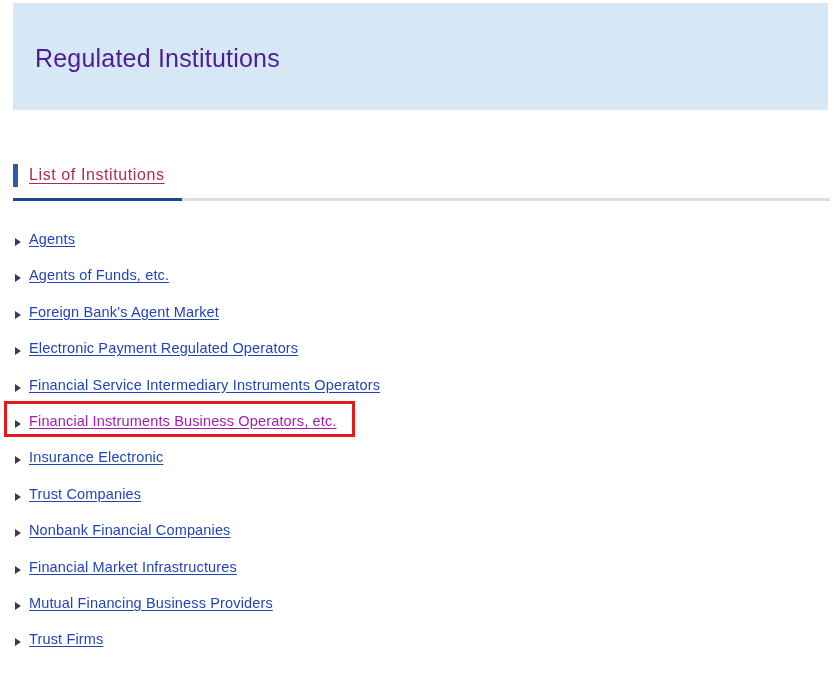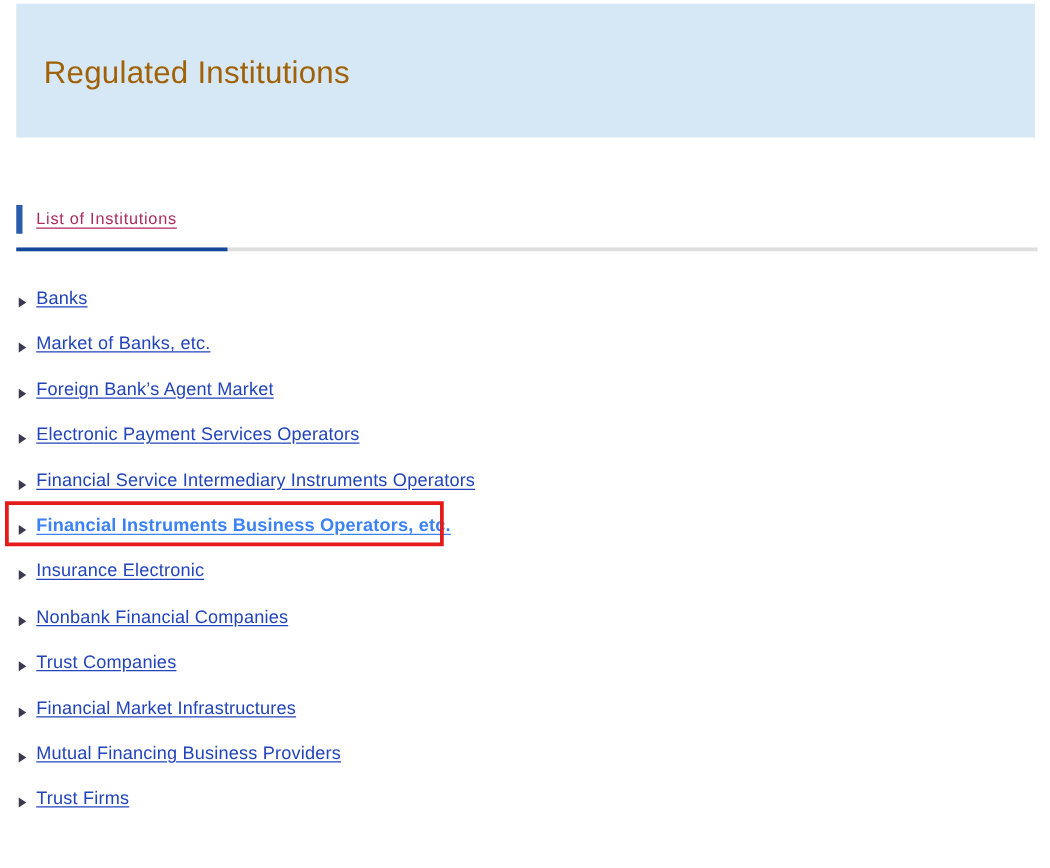--- a/index.html
+++ b/index.html
@@ -26,21 +26,21 @@
     height: 107px;
     background: #d6e7f5;
     box-sizing: border-box;
   }
   .page-banner-title {
     position: absolute;
     left: 22px;
     top: 40px;
     font-size: 25px;
     line-height: 30px;
-    color: #a16207;
+    color: #4c1d95;
     letter-spacing: 0.2px;
     white-space: nowrap;
   }
 
   
   .section-block {
     position: absolute;
     left: 0;
     top: 160px;
     width: 840px;
@@ -56,21 +56,21 @@
     left: 13px;
     top: 4px;
     width: 5px;
     height: 23px;
     background: #2a5caa;
   }
   .section-heading-text {
     position: absolute;
     left: 29px;
     top: 3px;
-    font-size: 13px;
+    font-size: 16px;
     line-height: 24px;
     color: #ac2a5e;
     text-decoration: underline;
     text-underline-offset: 3px;
     letter-spacing: 0.6px;
     white-space: nowrap;
     cursor: pointer;
   }
   .section-rule {
     position: absolute;
@@ -122,22 +122,21 @@
     font-size: 14.5px;
     line-height: 20px;
     color: #2244bb;
     text-decoration: underline;
     text-underline-offset: 2px;
     letter-spacing: 0.15px;
     white-space: nowrap;
     cursor: pointer;
   }
   .institution-link.visited {
-    color: #3b82f6;
-    font-weight: bold;
+    color: #a21caf;
   }
 
   
   .annotation-box {
     position: absolute;
     left: 4px;
     top: 401px;
     width: 351px;
     height: 36px;
     border: 3px solid #e51b1b;
@@ -158,56 +157,56 @@
     <span class="section-heading-text">List of Institutions</span>
   </div>
   <div class="section-rule">
     <div class="section-rule-accent"></div>
   </div>
 </div>
 
 <ul class="institution-list" id="institution-list">
     <li class="institution-item">
       <span class="bullet-icon"></span>
-      <span class="institution-link">Banks</span>
-    </li>
-    <li class="institution-item">
-      <span class="bullet-icon"></span>
-      <span class="institution-link">Market of Banks, etc.</span>
+      <span class="institution-link">Agents</span>
+    </li>
+    <li class="institution-item">
+      <span class="bullet-icon"></span>
+      <span class="institution-link">Agents of Funds, etc.</span>
     </li>
     <li class="institution-item">
       <span class="bullet-icon"></span>
       <span class="institution-link">Foreign Bank’s Agent Market</span>
     </li>
     <li class="institution-item">
       <span class="bullet-icon"></span>
-      <span class="institution-link">Electronic Payment Services Operators</span>
+      <span class="institution-link">Electronic Payment Regulated Operators</span>
     </li>
     <li class="institution-item">
       <span class="bullet-icon"></span>
       <span class="institution-link">Financial Service Intermediary Instruments Operators</span>
     </li>
     <li class="institution-item">
       <span class="bullet-icon"></span>
       <span class="institution-link visited">Financial Instruments Business Operators, etc.</span>
     </li>
     <li class="institution-item">
       <span class="bullet-icon"></span>
       <span class="institution-link">Insurance Electronic</span>
     </li>
     <li class="institution-item">
       <span class="bullet-icon"></span>
+      <span class="institution-link">Trust Companies</span>
+    </li>
+    <li class="institution-item">
+      <span class="bullet-icon"></span>
       <span class="institution-link">Nonbank Financial Companies</span>
     </li>
     <li class="institution-item">
       <span class="bullet-icon"></span>
-      <span class="institution-link">Trust Companies</span>
-    </li>
-    <li class="institution-item">
-      <span class="bullet-icon"></span>
       <span class="institution-link">Financial Market Infrastructures</span>
     </li>
     <li class="institution-item">
       <span class="bullet-icon"></span>
       <span class="institution-link">Mutual Financing Business Providers</span>
     </li>
     <li class="institution-item">
       <span class="bullet-icon"></span>
       <span class="institution-link">Trust Firms</span>
     </li>

